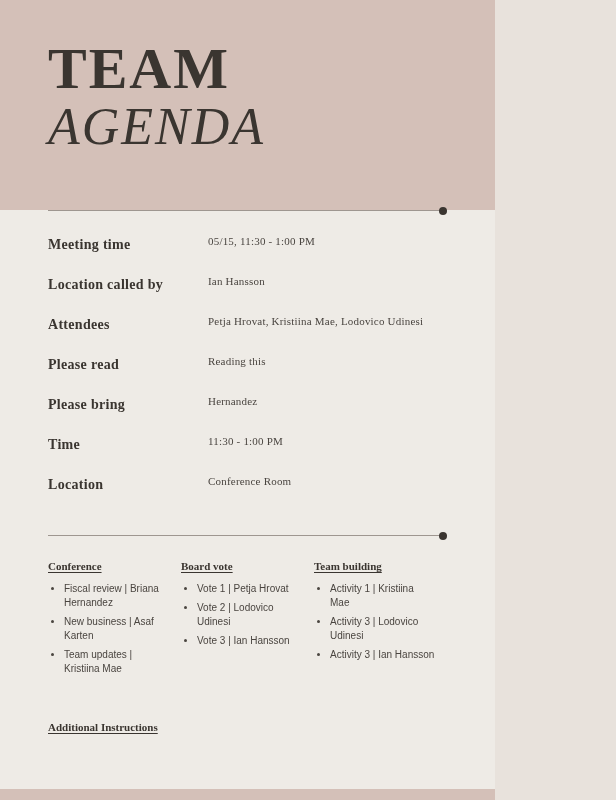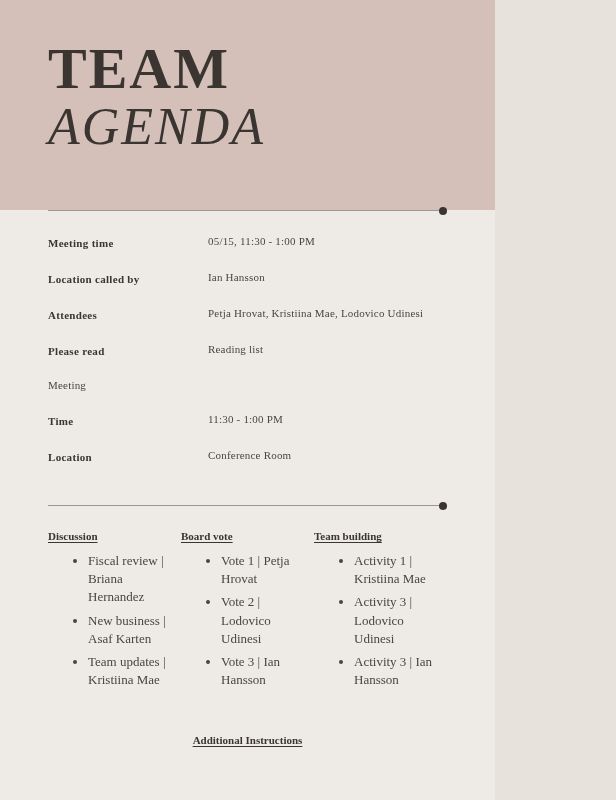--- a/index.html
+++ b/index.html
@@ -88,21 +88,21 @@
     }
 
     .info-row {
       display: flex;
       margin-bottom: 22px;
       align-items: flex-start;
     }
 
     .info-label {
       font-family: Georgia, serif;
-      font-size: 11px;
+      font-size: 14px;
       font-weight: 700;
       color: #3a3530;
       min-width: 160px;
       padding-top: 2px;
       letter-spacing: 0.3px;
     }
 
     .info-value {
       font-family: Georgia, serif;
       font-size: 11px;
@@ -136,42 +136,40 @@
       text-decoration: underline;
       text-underline-offset: 2px;
     }
 
     .column ul {
       list-style: disc;
       padding-left: 16px;
     }
 
     .column ul li {
-      font-family: Liberation Serif, serif;
-      font-size: 13px;
+      font-family: Liberation Sans, sans-serif;
+      font-size: 10px;
       color: #4a4540;
       margin-bottom: 5px;
       line-height: 1.4;
-      margin-left: 24px;
     }
 
     
     .additional-section {
       padding: 16px 0 30px 0;
     }
 
     .additional-title {
       font-family: Georgia, serif;
       font-size: 11px;
       font-weight: 700;
       color: #3a3530;
       margin-bottom: 6px;
       text-decoration: underline;
       text-underline-offset: 2px;
-      text-align: center;
     }
 
     .additional-text {
       font-family: Georgia, serif;
       font-size: 10px;
       color: #4a4540;
       line-height: 1.5;
     }
 
     
@@ -212,25 +210,26 @@
         <div class="info-value">Ian Hansson</div>
       </div>
 
       <div class="info-row">
         <div class="info-label">Attendees</div>
         <div class="info-value">Petja Hrovat, Kristiina Mae, Lodovico Udinesi</div>
       </div>
 
       <div class="info-row">
         <div class="info-label">Please read</div>
-        <div class="info-value">Reading list</div>
-      </div>
-
-      <div class="info-row">
-        <div class="info-value">Meeting</div>
+        <div class="info-value">Reading this</div>
+      </div>
+
+      <div class="info-row">
+        <div class="info-label">Please bring</div>
+        <div class="info-value">Hernandez</div>
       </div>
 
       <div class="info-row">
         <div class="info-label">Time</div>
         <div class="info-value">11:30 - 1:00 PM</div>
       </div>
 
       <div class="info-row">
         <div class="info-label">Location</div>
         <div class="info-value">Conference Room</div>
@@ -239,21 +238,21 @@
     </div>
 
     <div class="divider-line">
       <div class="divider-dot"></div>
     </div>
 
     <div class="bottom-section">
       <div class="columns-container">
 
         <div class="column">
-          <div class="column-title">Discussion</div>
+          <div class="column-title">Conference</div>
           <ul>
             <li>Fiscal review | Briana Hernandez</li>
             <li>New business | Asaf Karten</li>
             <li>Team updates | Kristiina Mae</li>
           </ul>
         </div>
 
         <div class="column">
           <div class="column-title">Board vote</div>
           <ul>

